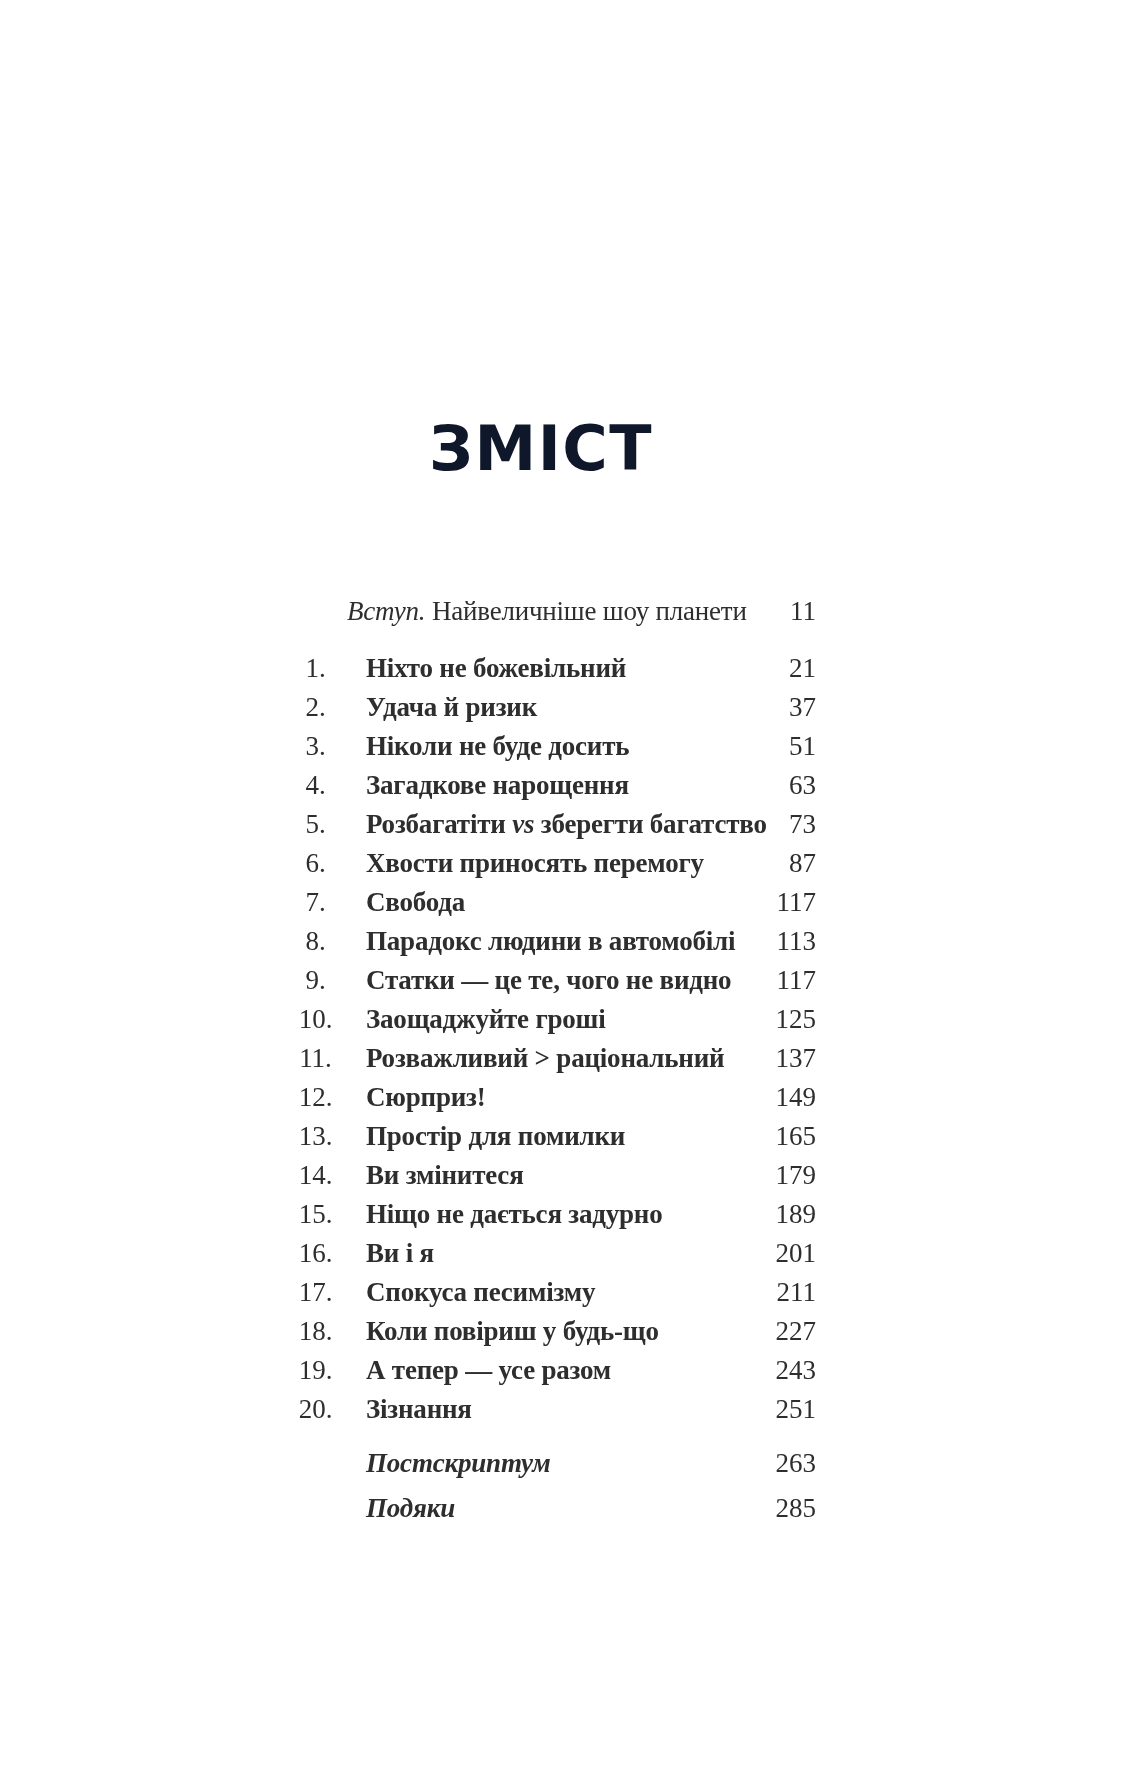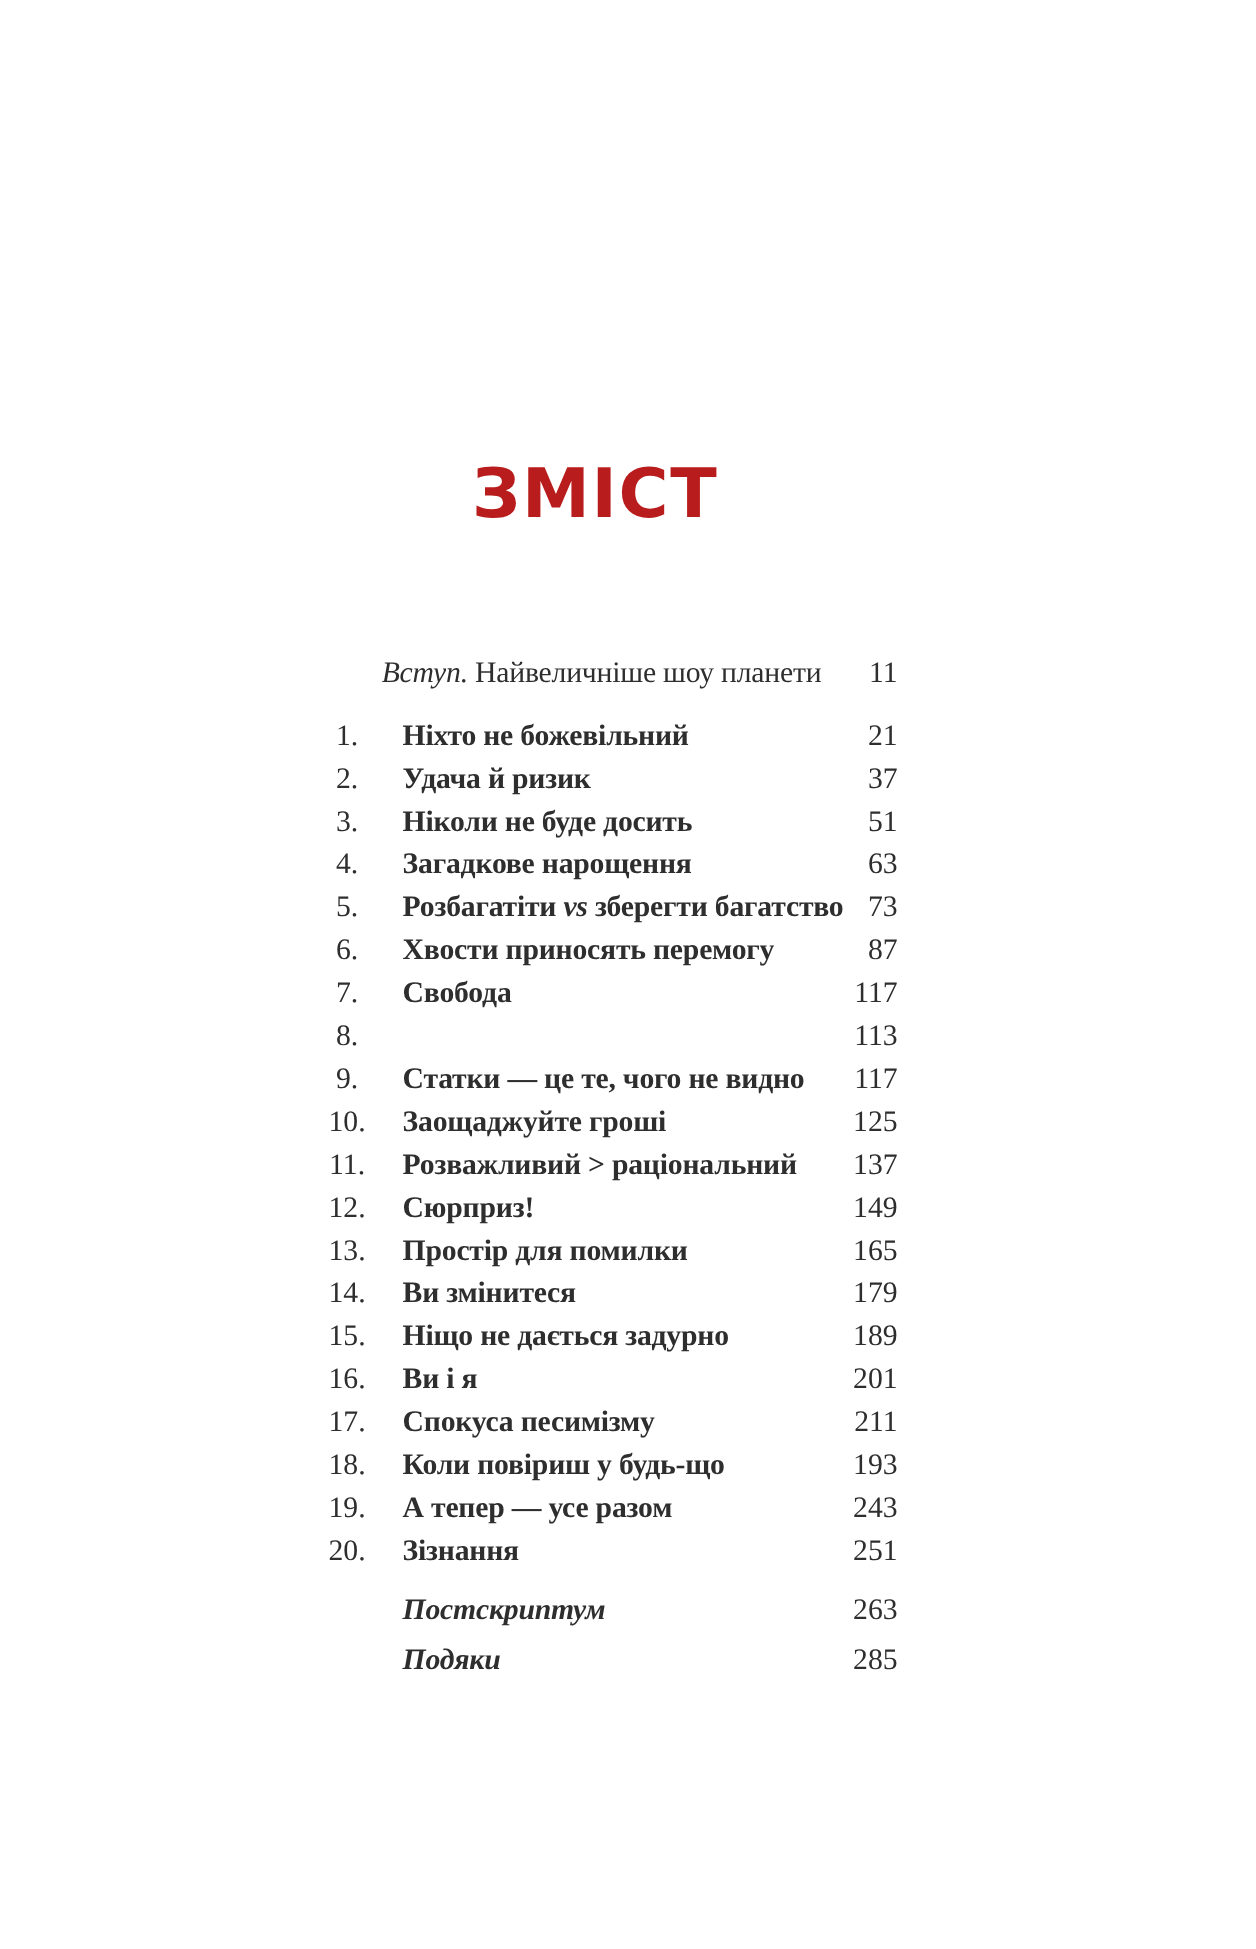--- a/index.html
+++ b/index.html
@@ -3,21 +3,21 @@
 <meta charset="utf-8">
 <style>
   html,body{margin:0;padding:0;background:#ffffff;}
   .page{
     position:relative;width:1142px;height:1772px;background:#ffffff;
     font-family:"Liberation Serif", serif;color:#2e2e2e;overflow:hidden;
   }
   .book-title{
     position:absolute;left:429px;top:376px;
     font-family:"DejaVu Sans", sans-serif;font-weight:800;
-    font-size:62px;line-height:1;letter-spacing:1.5px;color:#b91c1c;
+    font-size:62px;line-height:1;letter-spacing:1.5px;color:#0f172a;
   }
   .toc{position:absolute;left:270px;top:0;width:523px;font-size:27px;line-height:34px;}
   .row{position:absolute;left:0;width:100%;height:34px;margin-left:23px;}
   .num{position:absolute;left:0;width:45px;text-align:center;white-space:nowrap;}
   .ttl{position:absolute;left:73px;white-space:nowrap;letter-spacing:-0.2px;font-weight:bold;}
   .ttl-intro{position:absolute;left:54px;white-space:nowrap;letter-spacing:-0.2px;}
   .pg{position:absolute;right:0;top:0;text-align:left;white-space:nowrap;}
   .it{font-style:italic;}
   
   .r-intro{top:594px;}
@@ -78,20 +78,21 @@
     </div>
 
     <div class="row r6">
       <span class="num">7.</span>
       <span class="ttl">Свобода</span>
       <span class="pg">117</span>
     </div>
 
     <div class="row r7">
       <span class="num">8.</span>
+      <span class="ttl">Парадокс людини в автомобілі</span>
       <span class="pg">113</span>
     </div>
 
     <div class="row r8">
       <span class="num">9.</span>
       <span class="ttl">Статки — це те, чого не видно</span>
       <span class="pg">117</span>
     </div>
 
     <div class="row r9">
@@ -138,21 +139,21 @@
 
     <div class="row r16">
       <span class="num">17.</span>
       <span class="ttl">Спокуса песимізму</span>
       <span class="pg">211</span>
     </div>
 
     <div class="row r17">
       <span class="num">18.</span>
       <span class="ttl">Коли повіриш у будь-що</span>
-      <span class="pg">193</span>
+      <span class="pg">227</span>
     </div>
 
     <div class="row r18">
       <span class="num">19.</span>
       <span class="ttl">А тепер — усе разом</span>
       <span class="pg">243</span>
     </div>
 
     <div class="row r19">
       <span class="num">20.</span>

